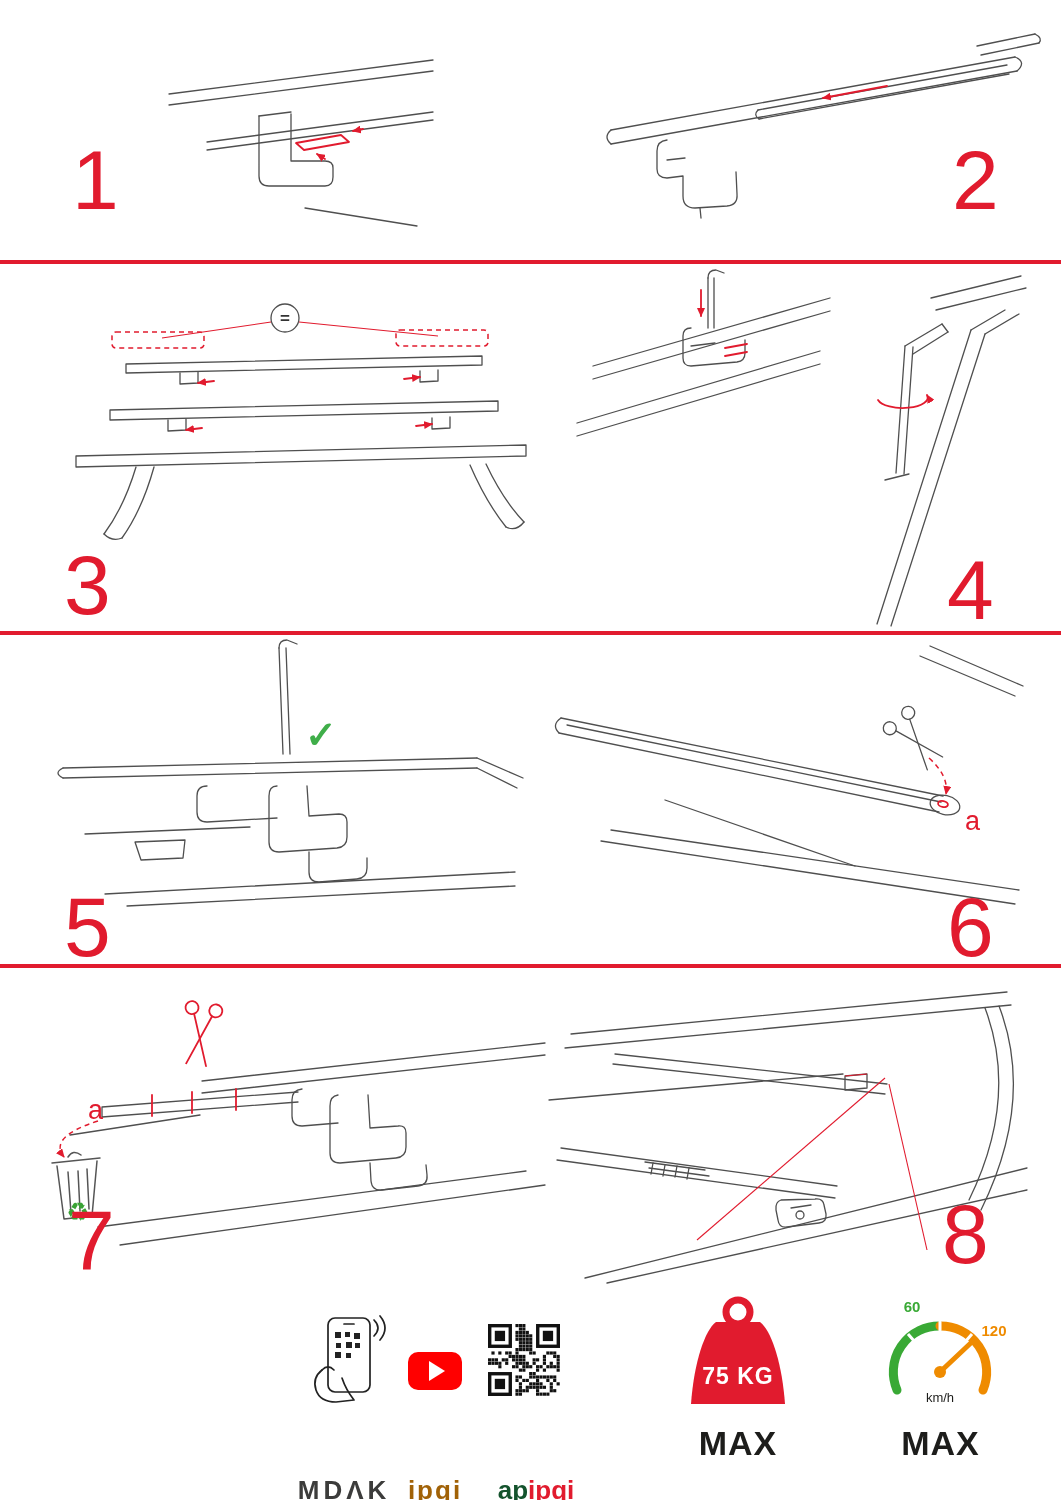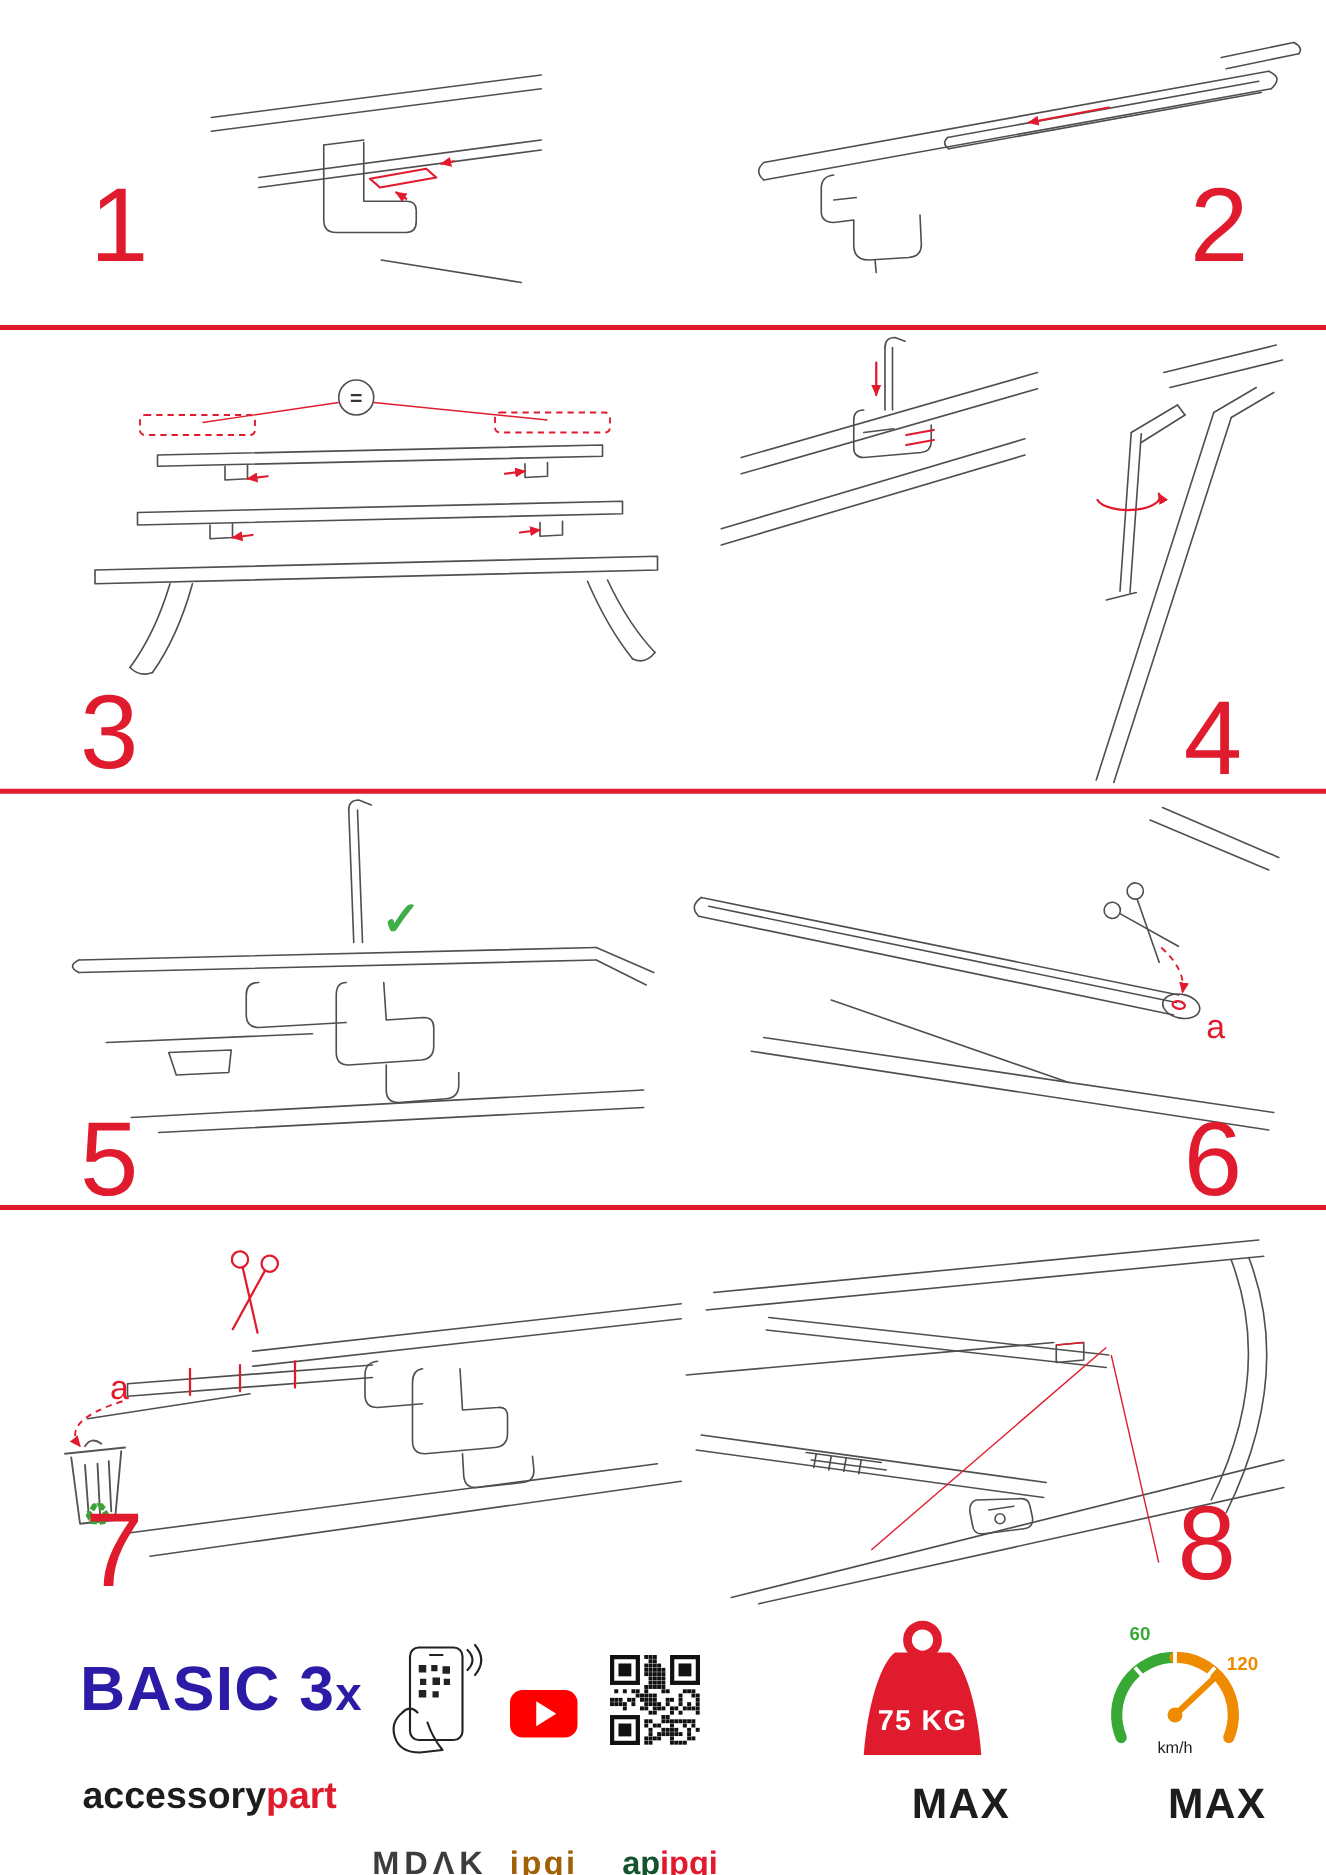--- a/index.html
+++ b/index.html
@@ -35,21 +35,21 @@
   .brandWrap { white-space:nowrap; }
   .basic  { font-size:50px; font-weight:bold; color:#2b1ba6; letter-spacing:1px; }
   .basicX { font-size:38px; font-weight:bold; color:#2b1ba6; }
   .accBlack { font-size:30px; font-weight:bold; color:#1d1d1b; }
   .accRed   { font-size:30px; font-weight:bold; color:#e11b2e; }
   .logoTxt { font-size:26px; text-align:center; white-space:nowrap;margin-top:47px; }
   .mdak { color:#3c3c3b; font-weight:bold; letter-spacing:4px; }
   .ipqi { color:#a16207; font-weight:600; letter-spacing:2px; }
   .apB { color:#14532d; font-weight:600; }
   .apR { color:#e11b2e; font-weight:600; }
-  .maxTxt { text-align:right; font-size:34px; font-weight:bold; color:#1d1d1b; letter-spacing:1px; }
+  .maxTxt { text-align:center; font-size:34px; font-weight:bold; color:#1d1d1b; letter-spacing:1px; }
 
   .yt { width:54px; height:38px; background:#ff0000; border-radius:10px; display:flex; align-items:center; justify-content:center; }
   .ytTri { width:0; height:0; border-left:16px solid #fff; border-top:10px solid transparent; border-bottom:10px solid transparent; margin-left:4px; }
 </style>
 </head>
 <body>
 
 <div class="page">
 
   <svg width="0" height="0" class="abs" aria-hidden="true">
@@ -261,26 +261,20 @@
       <circle cx="255" cy="237" r="4"></circle>
     </g>
     <g class="redThin">
       <path d="M340,100 L152,262"></path>
       <path d="M344,106 L382,272"></path>
       <path d="M300,98 L322,96"></path>
     </g>
   </svg>
   <div class="step-num" style="left:942px;top:1192px">8</div>
 
-  <div class="abs brandWrap" style="left:64px;top:1322px">
-    <span class="basic">BASIC 3</span><span class="basicX">x</span>
-  </div>
-  <div class="abs" style="left:66px;top:1420px;white-space:nowrap">
-    <span class="accBlack">accessory</span><span class="accRed">part</span>
-  </div>
 
   <svg class="abs" style="left:308px;top:1312px" width="86" height="98" viewBox="0 0 86 98">
     <g class="ink2">
       <rect x="20" y="6" width="42" height="74" rx="7"></rect>
       <path d="M36,12 L46,12"></path>
       <path d="M66,8 Q74,16 66,24"></path>
       <path d="M72,4 Q82,16 72,28"></path>
       <path d="M14,58 Q4,66 8,78 Q12,90 28,90 L46,88 Q38,78 34,66"></path>
       <path d="M14,58 Q20,52 26,58"></path>
     </g>

